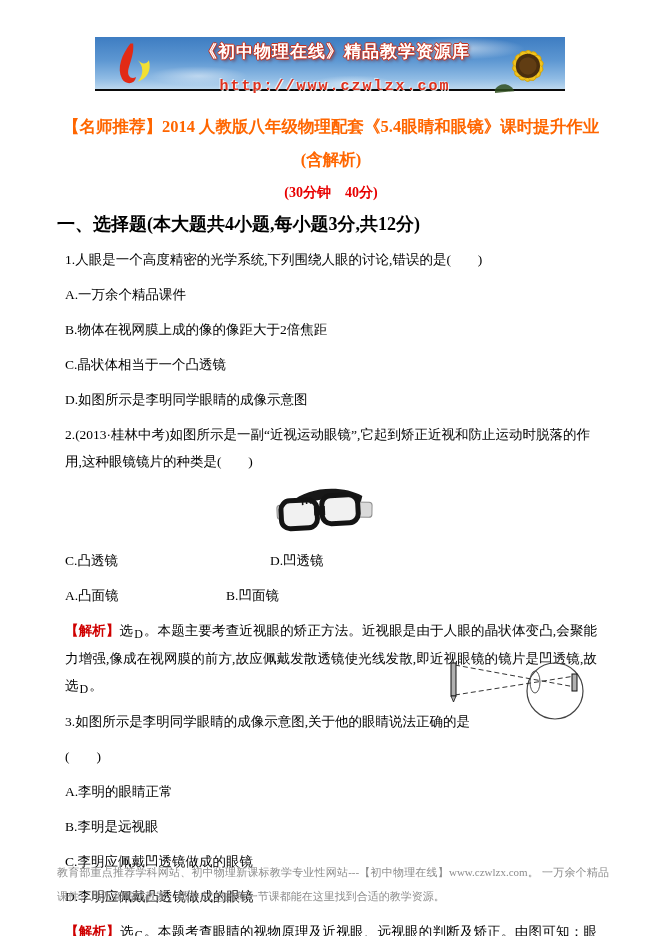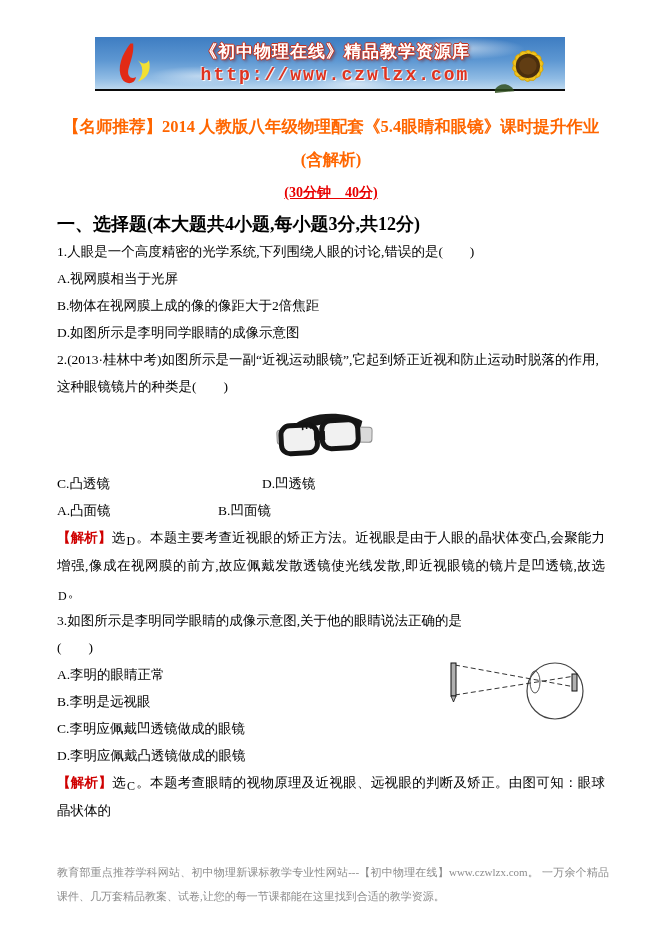--- a/index.html
+++ b/index.html
@@ -17,34 +17,34 @@
       radial-gradient(ellipse 60px 12px at 55% 90%, rgba(255,255,255,.5), rgba(255,255,255,0) 70%),
       linear-gradient(180deg,#3e7dc2 0%,#5d97d2 45%,#8fbbe4 80%,#bcd8ef 100%);
   }
   .banner-logo{position:absolute;left:14px;top:4px;}
   .banner-text{position:absolute;left:72px;right:62px;top:3px;text-align:center;}
   .banner-title{
     font-size:17px;font-weight:bold;color:#fff;letter-spacing:1px;white-space:nowrap;
     text-shadow:1px 0 #c8321e,-1px 0 #c8321e,0 1px #c8321e,0 -1px #c8321e,2px 2px 3px rgba(120,10,0,.55);
   }
   .banner-url{
-    margin-top:2px;font-family:"Liberation Mono","DejaVu Sans Mono",monospace;
-    font-size:18px;font-weight:bold;color:#e0321e;letter-spacing:2px;white-space:nowrap;
+    margin-top:15px;font-family:"Liberation Mono","DejaVu Sans Mono",monospace;
+    font-size:15px;font-weight:bold;color:#e0321e;letter-spacing:2px;white-space:nowrap;
     text-shadow:1px 1px 0 rgba(255,255,255,.85),-1px -1px 0 rgba(255,255,255,.6);
   }
   .banner-flower{position:absolute;right:6px;bottom:-6px;}
   
   .content{position:absolute;left:57px;top:110px;width:548px;}
   .doc-title{
     margin:0;text-align:center;color:#f60;font-size:16.5px;font-weight:bold;line-height:33px;
   }
   .doc-title b{font-weight:900;}
-  .time-score{text-align:center;color:#e80000;font-weight:bold;font-size:14px;line-height:30px;margin-top:2px;text-decoration:underline;}
+  .time-score{text-align:center;color:#e80000;font-weight:bold;font-size:14px;line-height:30px;margin-top:2px;}
   .section-heading{font-weight:bold;font-size:18px;line-height:27px;margin:3px 0 0 0;}
-  p.line{margin:0;font-size:13.5px;line-height:27px;}
+  p.line{margin:8px;font-size:13.5px;line-height:27px;}
   .analysis{text-align:justify;}
   .ans-label{color:#cf0000;font-weight:bold;}
   .ans-letter{font-family:"Liberation Serif","DejaVu Serif",serif;font-size:12px;position:relative;top:3px;padding:0 1px;}
   .fig-glasses{height:56px;margin:8px 0 6px 218px;}
   .optA{display:inline-block;width:161px;}
   .optC{display:inline-block;width:205px;}
   
   .eye-diagram{position:absolute;left:434px;top:649px;}
   
   .footer{
@@ -93,22 +93,23 @@
 
   <div class="content">
 
     <h1 class="doc-title"><span>【名师推荐】2014 人教版八年级物理配套《</span><b>5.4眼睛和眼镜</b><span>》课时提升作业(含解析)</span></h1>
 
     <div class="time-score">(30分钟　40分)</div>
 
     <h2 class="section-heading">一、选择题(本大题共4小题,每小题3分,共12分)</h2>
 
     <p class="line">1.人眼是一个高度精密的光学系统,下列围绕人眼的讨论,错误的是(　　)</p>
-    <p class="line">A.视网膜相当于光屏</p>
+    <p class="line">A.一万余个精品课件</p>
     <p class="line">B.物体在视网膜上成的像的像距大于2倍焦距</p>
+    <p class="line">C.晶状体相当于一个凸透镜</p>
     <p class="line">D.如图所示是李明同学眼睛的成像示意图</p>
 
     <p class="line">2.(2013·桂林中考)如图所示是一副“近视运动眼镜”,它起到矫正近视和防止运动时脱落的作用,这种眼镜镜片的种类是(　　)</p>
 
     <div class="fig-glasses">
       <svg width="100" height="54" viewBox="0 0 100 54">
         <g transform="rotate(-3 50 27)">
           <path d="M16 18 C34 2 70 3 88 15 L84 28 C66 12 36 12 20 29 Z" fill="#181818"></path>
           <rect x="74" y="21" width="23" height="15" rx="3" fill="#dadada" stroke="#8f8f8f" stroke-width="1" transform="rotate(4 85 28)"></rect>
           <rect x="2" y="20" width="10" height="14" rx="3" fill="#cfcfcf" stroke="#8f8f8f" stroke-width="1"></rect>

